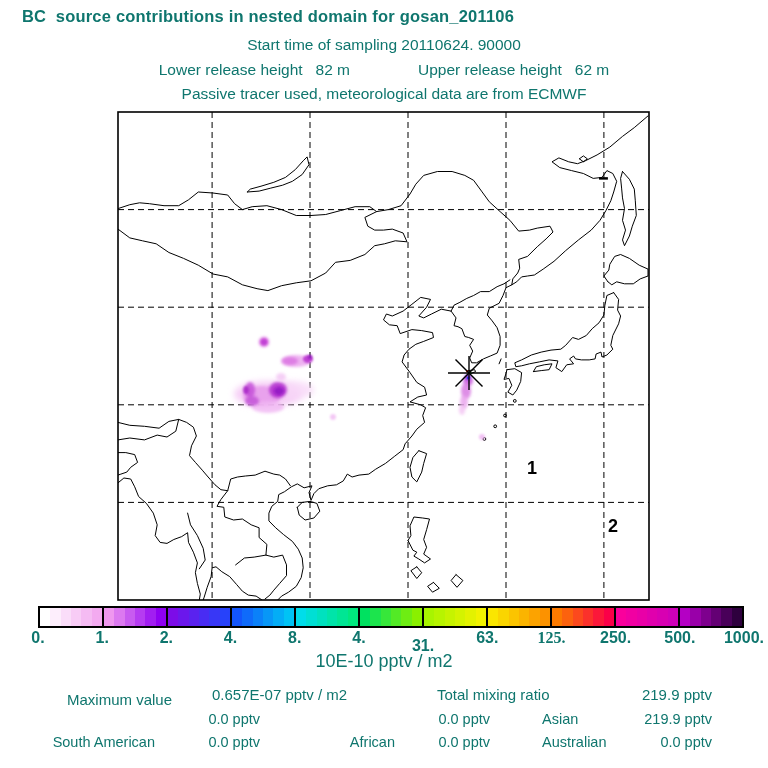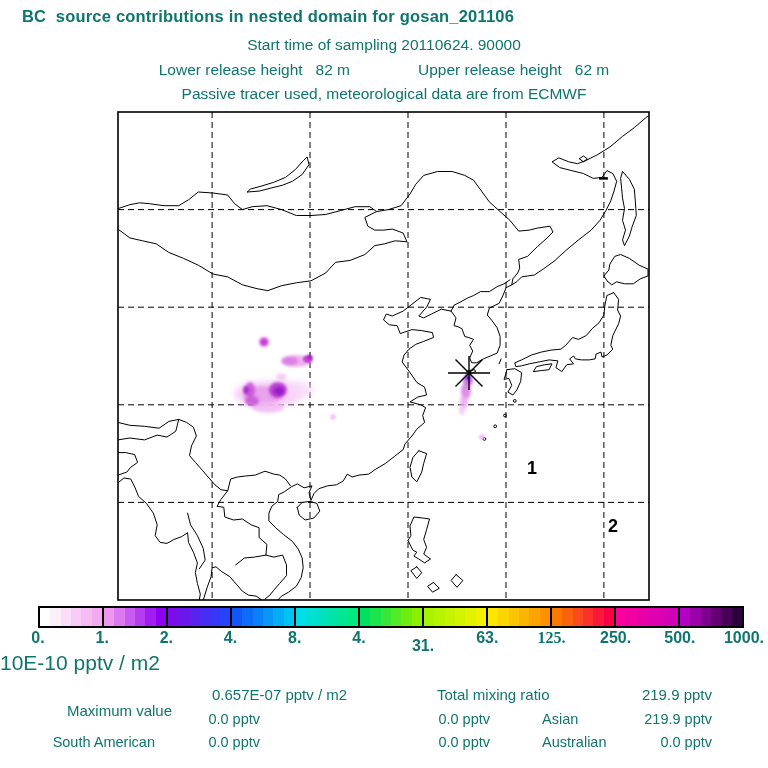--- a/index.html
+++ b/index.html
@@ -19,21 +19,21 @@
   #colorbar{
     position:absolute;left:38px;top:606px;width:706px;height:22px;
     display:flex;border:2px solid #000;box-sizing:border-box;background:#fff;
   }
   .cb-seg{flex:1 1 0;height:100%;}
   .cb-seg + .cb-seg{border-left:2px solid #000;}
   .cb-tick{
     position:absolute;top:629px;width:64px;text-align:center;
     font-size:16px;font-weight:bold;white-space:pre;
   }
-  #unit-label{left:0;top:651px;width:768px;text-align:left;font-size:21px;}
+  #unit-label{left:0;top:651px;width:768px;text-align:center;font-size:18px;}
   #stats{position:absolute;left:0;top:686px;width:768px;height:70px;}
   #stats .abs{font-size:15px;}
   .srow{font-size:14.5px !important;}
   .r{text-align:right;left:0;}
   .row2{top:25px;} .row3{top:48px;}
   .w155{width:155px;} .w260{width:260px;} .w395{width:395px;}
   .w490{width:490px;} .w712{width:712px;}
   .lcol5{left:542px;}
 </style>
 </head>
@@ -176,30 +176,31 @@
       <span class="cb-tick" style="left: 455.273px;">63.</span>
       <span class="cb-tick" style="left: 519.455px; font-family: Liberation Serif, serif;">125.</span>
       <span class="cb-tick" style="left: 583.636px;">250.</span>
       <span class="cb-tick" style="left: 647.818px;">500.</span>
       <span class="cb-tick" style="left: 712px;">1000.</span>
     </div>
 
   <div class="abs" id="unit-label">10E-10 pptv / m2</div>
 
   <div id="stats">
-    <span class="abs" style="left:67px;top:16px;">Maximum value</span>
+    <span class="abs" style="left:67px;top:5px;">Maximum value</span>
     <span class="abs" style="left:212px;top:0;text-align:right;">0.657E-07 pptv / m2</span>
     <span class="abs" style="left:437px;top:0;">Total mixing ratio</span>
     <span class="abs r w712" style="top:0;">219.9 pptv</span>
 
     <span class="abs srow r w260 row2">0.0 pptv</span>
     <span class="abs srow r w490 row2">0.0 pptv</span>
     <span class="abs srow lcol5 row2">Asian</span>
     <span class="abs srow r w712 row2">219.9 pptv</span>
 
     <span class="abs srow r w155 row3">South American</span>
     <span class="abs srow r w260 row3">0.0 pptv</span>
+    <span class="abs srow r w395 row3">African</span>
     <span class="abs srow r w490 row3">0.0 pptv</span>
     <span class="abs srow lcol5 row3">Australian</span>
     <span class="abs srow r w712 row3">0.0 pptv</span>
   </div>
 
 </div>
 
 </body></html>

